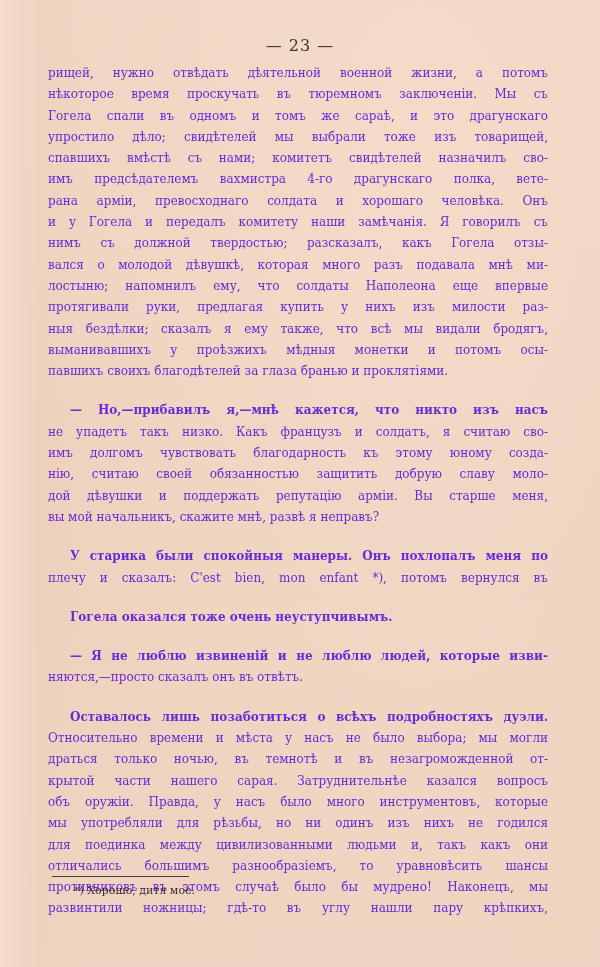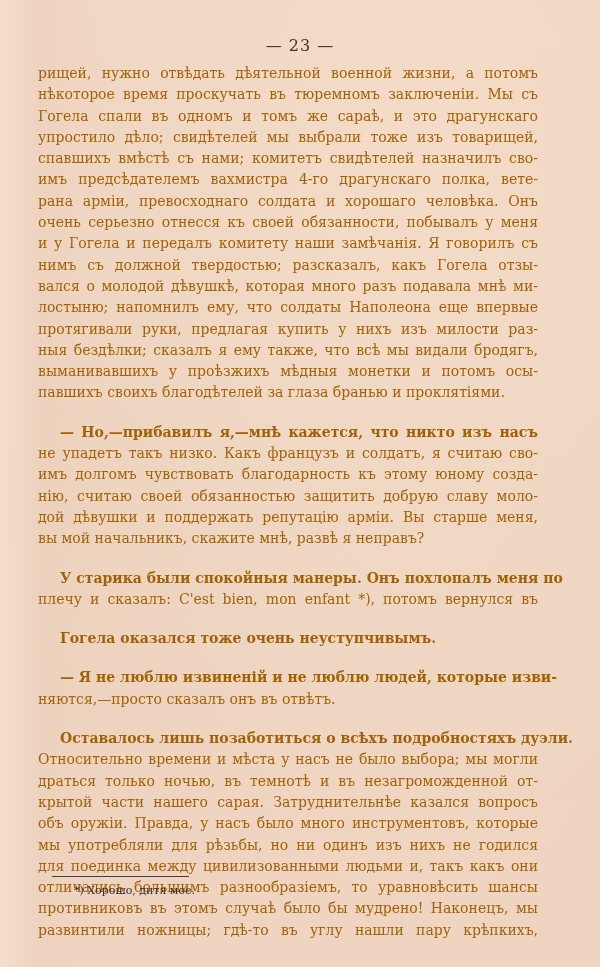--- a/index.html
+++ b/index.html
@@ -29,26 +29,26 @@
     top: 36px;
     left: 0;
     width: 600px;
     text-align: center;
     font-size: 16px;
     letter-spacing: 1px;
     color: #3e3232;
   }
   .body-text {
     position: absolute;
-    left: 38px;
+    left: 48px;
     top: 63px;
     width: 500px;
-    font-size: 14px;
+    font-size: 12px;
     line-height: 21.3px;
-    color: #a16207;
+    color: #6d28d9;
   }
   .line {
     display: block;
     white-space: nowrap;
     text-align: justify;
     text-align-last: justify;
     height: 21.3px;
   }
   .line.last {
     text-align-last: left;
@@ -83,21 +83,20 @@
   <div class="page-number">— 23 —</div>
 
   <div class="body-text">
     <span class="line">рищей, нужно отвѣдать дѣятельной военной жизни, а потомъ</span>
     <span class="line">нѣкоторое время проскучать въ тюремномъ заключенiи. Мы съ</span>
     <span class="line">Гогела спали въ одномъ и томъ же сараѣ, и это драгунскаго</span>
     <span class="line">упростило дѣло; свидѣтелей мы выбрали тоже изъ товарищей,</span>
     <span class="line">спавшихъ вмѣстѣ съ нами; комитетъ свидѣтелей назначилъ сво-</span>
     <span class="line">имъ предсѣдателемъ вахмистра 4-го драгунскаго полка, вете-</span>
     <span class="line">рана армiи, превосходнаго солдата и хорошаго человѣка. Онъ</span>
-    <span class="line">очень серьезно отнесся къ своей обязанности, побывалъ у меня</span>
     <span class="line">и у Гогела и передалъ комитету наши замѣчанiя. Я говорилъ съ</span>
     <span class="line">нимъ съ должной твердостью; разсказалъ, какъ Гогела отзы-</span>
     <span class="line">вался о молодой дѣвушкѣ, которая много разъ подавала мнѣ ми-</span>
     <span class="line">лостыню; напомнилъ ему, что солдаты Наполеона еще впервые</span>
     <span class="line">протягивали руки, предлагая купить у нихъ изъ милости раз-</span>
     <span class="line">ныя бездѣлки; сказалъ я ему также, что всѣ мы видали бродягъ,</span>
     <span class="line">выманивавшихъ у проѣзжихъ мѣдныя монетки и потомъ осы-</span>
     <span class="line last">павшихъ своихъ благодѣтелей за глаза бранью и проклятiями.</span>
     <span class="line indent gap-before">— Но,—прибавилъ я,—мнѣ кажется, что никто изъ насъ</span>
     <span class="line">не упадетъ такъ низко. Какъ французъ и солдатъ, я считаю сво-</span>

